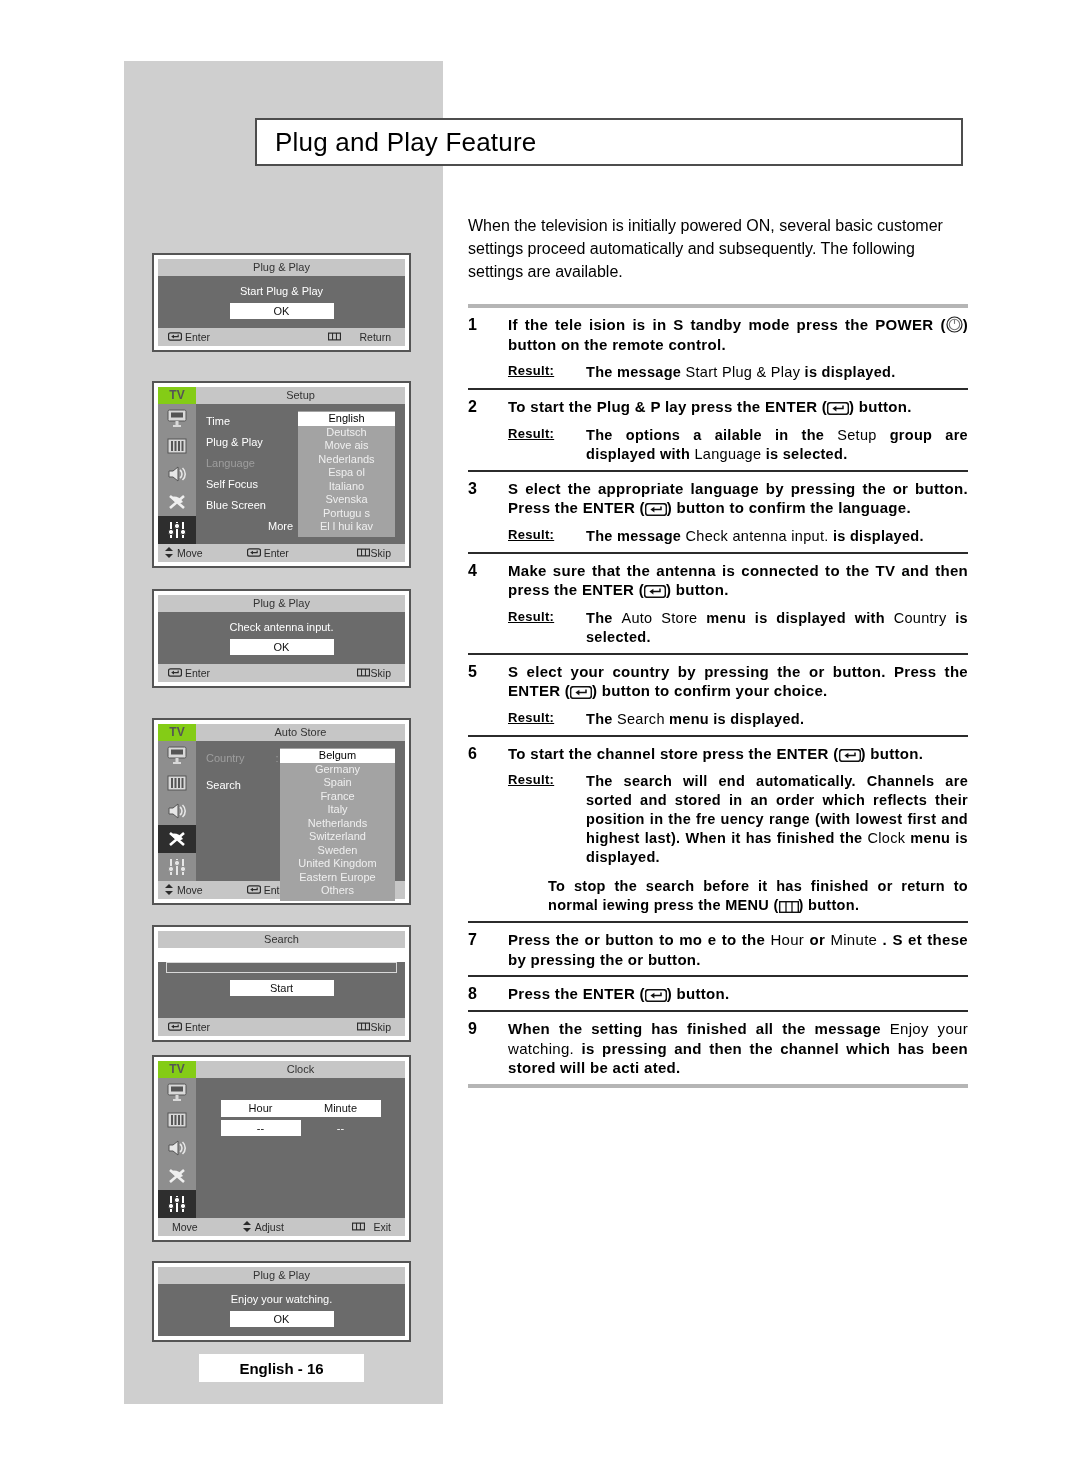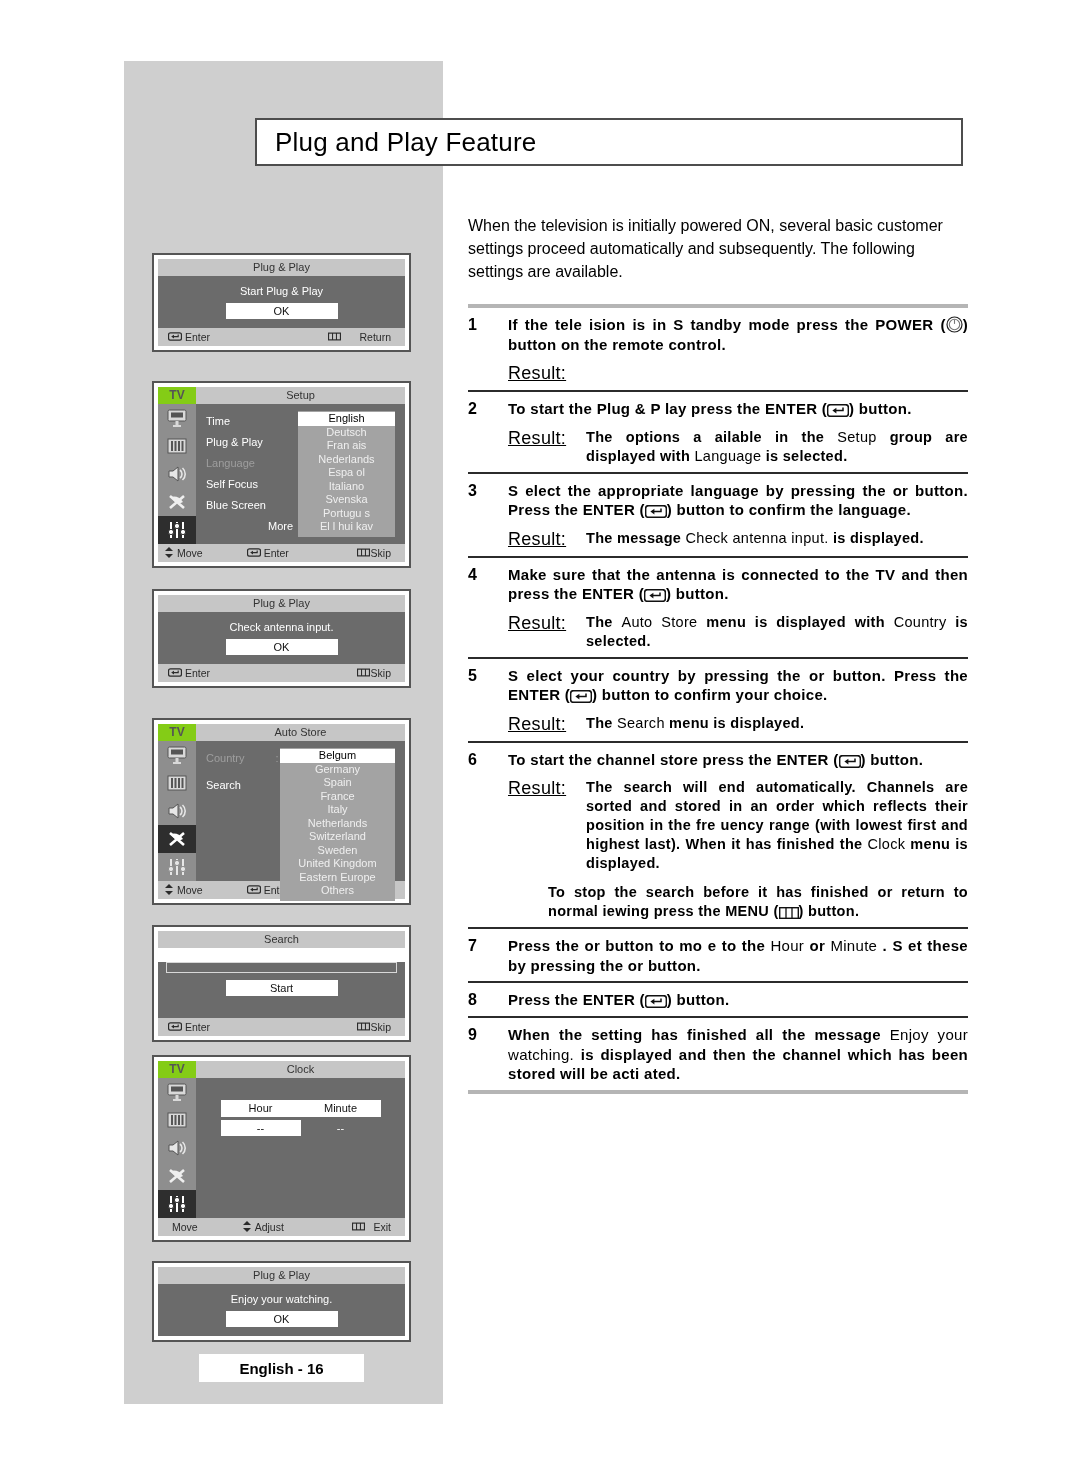--- a/index.html
+++ b/index.html
@@ -18,41 +18,41 @@
 
   
   #steps{position:absolute;left:468px;top:304px;width:500px;}
   .rule-thick{height:4px;background:#b5b5b5;margin:0;}
   .rule-thin{height:2px;background:#2b2b2b;margin:0;}
   .step{display:flex;padding:7px 0 6px 0;}
   .step .num{width:40px;flex:0 0 40px;font-weight:bold;font-size:16px;line-height:20px;}
   .step .body{flex:1;}
   .step .lead{font-weight:bold;font-size:15px;line-height:19.5px;letter-spacing:.3px;text-align:justify;}
   .res{display:flex;margin-top:9px;}
-  .res .lbl{flex:0 0 78px;font-weight:normal;font-size:18px;text-decoration:underline;letter-spacing:.3px;}
+  .res .lbl{flex:0 0 78px;font-weight:bold;font-size:13px;text-decoration:underline;letter-spacing:.3px;}
   .res .txt{flex:1;font-weight:bold;font-size:14.5px;line-height:19px;letter-spacing:.3px;text-align:justify;}
   .note{margin-top:10px;padding-left:40px;font-weight:bold;font-size:14.5px;line-height:19px;
         letter-spacing:.3px;text-align:justify;}
   .reg{font-weight:normal;}
 
   
   .key{display:inline-block;vertical-align:-3px;}
   .key svg{display:block;}
 
   
   .osd{position:absolute;left:152px;background:#ffffff;border:2px solid #555;box-sizing:border-box;padding:4px;}
   .osd .hdr{background:#c6c6c6;color:#333;text-align:center;font-size:11px;line-height:17px;height:17px;}
   .osd .main{background:#6b6b6b;color:#fff;}
   .osd .foot{background:#c6c6c6;color:#2b2b2b;font-size:10.5px;height:18px;
              display:flex;align-items:center;}
   .osd .foot .f{display:flex;align-items:center;gap:3px;}
 
   .dlg .main{height:52px;display:flex;flex-direction:column;align-items:center;justify-content:center;gap:6px;}
   .dlg .msg{font-size:11px;}
-  .dlg .okbtn{background:#fff;color:#111;font-size:11px;width:112px;text-align:center;line-height:16px;}
+  .dlg .okbtn{background:#fff;color:#111;font-size:11px;width:104px;text-align:center;line-height:16px;}
 
   
   .menu .toprow{display:flex;height:17px;}
   .menu .tvlabel{width:38px;background:#84cc16;color:#555;font-size:12px;font-weight:bold;
                  text-align:center;line-height:17px;}
   .menu .title{flex:1;background:#c6c6c6;color:#333;text-align:center;font-size:11px;line-height:17px;}
   .menu .mid{display:flex;}
   .menu .icons{width:38px;background:#8e8e8e;}
   .menu .icon{height:28px;display:flex;align-items:center;justify-content:center;}
   .menu .icon.sel{background:#2e2e2e;}
@@ -99,20 +99,23 @@
     <div class="body">
       <div class="lead">
         <span>If the tele ision is in S tandby mode  press the </span><span>POWER</span><span> (</span><span class="key"><svg width="17" height="17" viewBox="0 0 17 17">
               <circle cx="8.5" cy="8.5" r="7.5" fill="none" stroke="#222" stroke-width="1.2"></circle>
               <circle cx="8.5" cy="8.5" r="5.2" fill="none" stroke="#777" stroke-width="1.1"></circle>
               <path d="M8.5 3.6 v4.3" stroke="#777" stroke-width="1.1" fill="none"></path>
             </svg></span><span>) button on the remote control.</span>
       </div>
       <div class="res">
         <div class="lbl">Result:</div>
+        <div class="txt">
+          <span>The message </span><span class="reg">Start Plug    &amp; Play</span><span> is displayed.</span>
+        </div>
       </div>
     </div>
   </div>
 
   <div class="rule-thin"></div>
 
   <div class="step">
     <div class="num">2</div>
     <div class="body">
       <div class="lead">
@@ -246,21 +249,21 @@
       </div>
     </div>
   </div>
 
   <div class="rule-thin"></div>
 
   <div class="step">
     <div class="num">9</div>
     <div class="body">
       <div class="lead">
-        <span>When the setting has finished all  the message </span><span class="reg">Enjoy your watching.</span><span>  is displayed  and then the channel which has been stored will be acti ated.</span>
+        <span>When the setting has finished all  the message </span><span class="reg">Enjoy your watching.</span><span>  is pressing  and then the channel which has been stored will be acti ated.</span>
       </div>
     </div>
   </div>
 
   <div class="rule-thick"></div>
 </div>
 
 <div class="osd dlg" style="top:253px;width:259px;">
   <div class="hdr">Plug &amp; Play</div>
   <div class="main">
@@ -334,21 +337,21 @@
         <div class="item"><span>Time</span></div>
         <div class="item"><span>Plug &amp; Play</span></div>
         <div class="item dim"><span>Language</span><span class="colon">:</span></div>
         <div class="item"><span>Self Focus</span></div>
         <div class="item"><span>Blue Screen</span><span class="colon" style="width:42px;">:</span></div>
       </div>
       <div class="more">More</div>
       <div class="list" style="right:10px;top:7px;width:97px;padding:1px 0 3px 0;text-align:center;">
         <div class="opt sel">English</div>
         <div class="opt">Deutsch</div>
-        <div class="opt">Fran ais</div>
+        <div class="opt">Move ais</div>
         <div class="opt">Nederlands</div>
         <div class="opt">Espa ol</div>
         <div class="opt">Italiano</div>
         <div class="opt">Svenska</div>
         <div class="opt">Portugu s</div>
         <div class="opt">El l hui kav</div>
       </div>
     </div>
   </div>
   <div class="foot">

